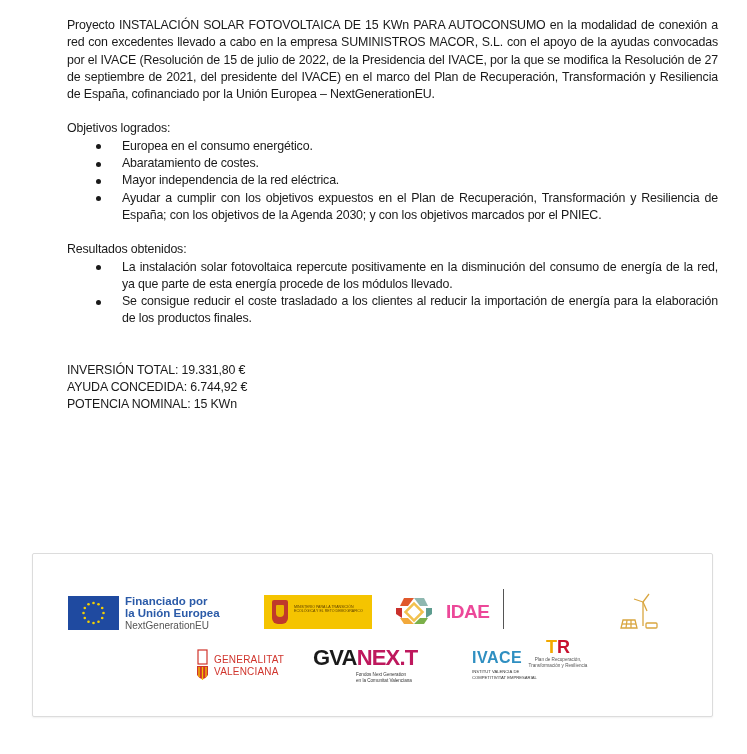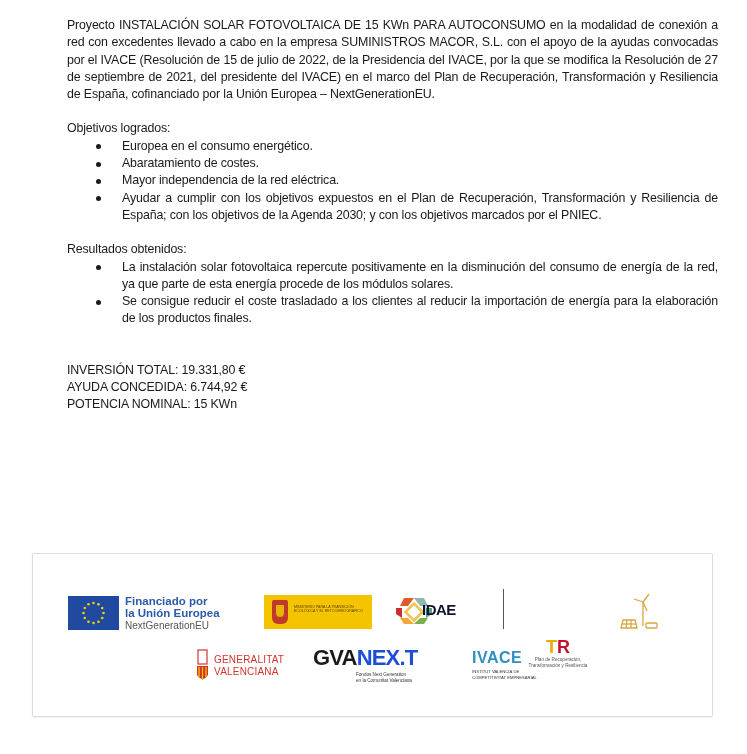--- a/index.html
+++ b/index.html
@@ -27,41 +27,41 @@
 
     
     .mitern { left: 231px; top: 41px; width: 108px; height: 34px; background: #f5c400; }
     .mitern .shield { position: absolute; left: 8px; top: 5px; width: 16px; height: 24px; background: #c0392b; border-radius: 2px 2px 6px 6px; }
     .mitern .shield::after { content: ""; position: absolute; left: 4px; top: 5px; width: 8px; height: 12px; background: #e8b400; border-radius: 1px 1px 4px 4px; }
     .mitern .mtext { position: absolute; left: 30px; top: 10px; font-size: 3.6px; line-height: 4.4px; color: #5a3d00; text-transform: uppercase; width: 74px; }
 
     
     .idae { left: 361px; top: 40px; }
     .idae svg { width: 40px; height: 34px; vertical-align: middle; }
-    .idae-word { position: absolute; left: 28px; top: 7px; font-weight: bold; font-size: 15px; color: #0f172a; letter-spacing: -0.5px; }
+    .idae-word { position: absolute; left: 52px; top: 7px; font-weight: bold; font-size: 19px; color: #ec4899; letter-spacing: -0.5px; }
     .divider { left: 470px; top: 35px; width: 1px; height: 40px; background: #555; }
 
     
     .prtr { left: 475px; top: 38px; width: 100px; text-align: center; margin-top: 45px; }
     .prtr-mark { font-weight: bold; font-size: 18px; line-height: 20px; color: #c8102e; }
     .prtr-mark span { color: #f2a900; }
     .prtr-text { font-size: 4.6px; line-height: 6px; color: #555; }
 
     
     .solar { left: 586px; top: 38px; width: 40px; height: 40px; }
 
     
     .gv { left: 163px; top: 95px; }
     .gv-emblem { position: absolute; left: 0; top: 0; width: 13px; height: 34px; }
     .gv-text { position: absolute; left: 18px; top: 5px; font-size: 10px; line-height: 11.5px; color: #d0342c; letter-spacing: 0.2px; white-space: nowrap; }
 
     
     .gvanext { left: 280px; top: 93px; width: 130px; }
     .gvanext-word { font-weight: bold; font-size: 22px; line-height: 22px; letter-spacing: -0.8px; color: #1a1a1a; white-space: nowrap; }
-    .gvanext-word span { color: #1d4ed8; }
+    .gvanext-word span { color: #be185d; }
     .gvanext-sub { font-size: 4.6px; line-height: 6px; color: #333; margin-left: 43px; margin-top: 3px; }
 
     
     .ivace { left: 439px; top: 95px; width: 80px; }
     .ivace-word { font-weight: bold; font-size: 16px; line-height: 18px; color: #2f8fc1; letter-spacing: 0.5px; }
     .ivace-sub { font-size: 4.2px; line-height: 5.5px; color: #333; text-transform: uppercase; margin-top: 2px; }
   </style>
 </head>
 <body>
 
@@ -71,21 +71,21 @@
   <p class="section-title">Objetivos logrados:</p>
   <ul class="bullets">
     <li>Europea en el consumo energético.</li>
     <li>Abaratamiento de costes.</li>
     <li>Mayor independencia de la red eléctrica.</li>
     <li>Ayudar a cumplir con los objetivos expuestos en el Plan de Recuperación, Transformación y Resiliencia de España; con los objetivos de la Agenda 2030; y con los objetivos marcados por el PNIEC.</li>
   </ul>
 
   <p class="section-title">Resultados obtenidos:</p>
   <ul class="bullets results-list">
-    <li>La instalación solar fotovoltaica repercute positivamente en la disminución del consumo de energía de la red, ya que parte de esta energía procede de los módulos solares.</li>
+    <li>La instalación solar fotovoltaica repercute positivamente en la disminución del consumo de energía de la red, ya que parte de esta energía procede de los módulos llevado.</li>
     <li>Se consigue reducir el coste trasladado a los clientes al reducir la importación de energía para la elaboración de los productos finales.</li>
   </ul>
 
   <div class="figures">
     <div>INVERSIÓN TOTAL: 19.331,80 €</div>
     <div>AYUDA CONCEDIDA: 6.744,92 €</div>
     <div>POTENCIA NOMINAL: 15 KWn</div>
   </div>
 </div>
 

